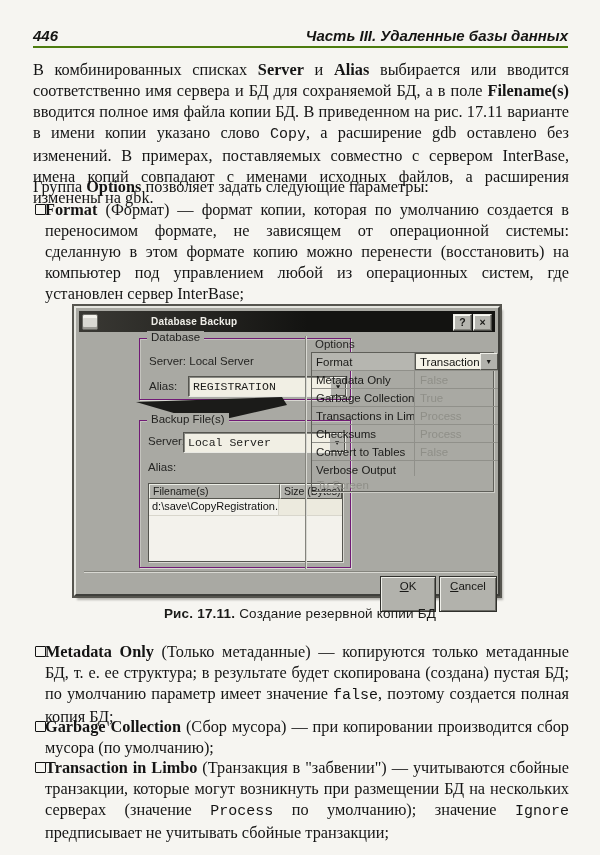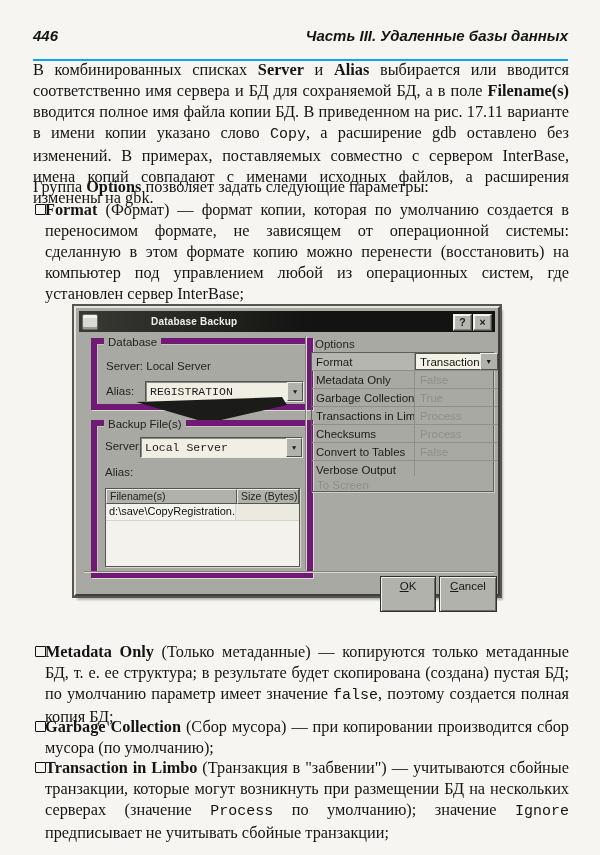--- a/index.html
+++ b/index.html
@@ -4,21 +4,21 @@
 <style>
   html,body{margin:0;padding:0;background:#e8e7e3;}
   .page{
     position:relative;width:600px;height:855px;margin:0 auto;
     background:#f6f5f1;color:#161616;overflow:hidden;
     font-family:"Liberation Serif","DejaVu Serif",serif;
   }
   
   .header{
     position:absolute;left:33px;top:24px;width:535px;height:20px;
-    border-bottom:2px solid #0ea5e9;padding-bottom:15px;
+    border-bottom:2px solid #4d7c0f;padding-bottom:2px;
     display:flex;justify-content:space-between;align-items:flex-end;
     font-family:"Liberation Sans","DejaVu Sans",sans-serif;
     font-style:italic;font-weight:bold;font-size:15px;color:#151513;
   }
   
   .para,.bullet-text{
     font-size:16.3px;line-height:21px;text-align:justify;color:#141414;
   }
   .p1{position:absolute;left:33px;top:59px;width:536px;}
   .p2{position:absolute;left:33px;top:176px;width:536px;}
@@ -55,22 +55,23 @@
   .tb-btn{
     position:absolute;top:3px;width:17px;height:15px;
     background:#b6b6b0;border:1px solid;border-color:#eeeee8 #4c4c48 #4c4c48 #eeeee8;
     box-shadow:inset -1px -1px 0 #84847e, inset 1px 1px 0 #f8f8f2;
     font-weight:bold;font-size:10.5px;color:#191917;
     display:flex;align-items:center;justify-content:center;line-height:1;
   }
   .tb-help{right:23px;} .tb-close{right:3px;}
   
   .grp{
-    position:absolute;border:6px solid #701a75;
+    position:absolute;border:1px solid #701a75;
     box-shadow:1px 1px 0 #d8d8d2, inset 1px 1px 0 #c4c4be;
+    margin-left:48px;
   }
   .grp-legend{
     position:absolute;top:-8px;left:7px;background:#a9a9a3;padding:0 4px;
     font-size:11.5px;color:#222220;
   }
   .grp-db{left:15px;top:30px;width:210px;height:60px;}
   .grp-bk{left:15px;top:112px;width:210px;height:146px;}
   .lbl{position:absolute;color:#252523;}
   
   .combo{
@@ -249,20 +250,23 @@
           <div class="oname">Verbose Output</div>
           <div class="oval">To Screen</div>
         </div>
       </div>
 
       <div class="pbtn btn-ok">OK</div>
       <div class="pbtn btn-cancel">Cancel</div>
     </div>
   </div>
 
+  <div class="caption">
+    <span class="cap-b">Рис. 17.11.</span><span> Создание резервной копии БД</span>
+  </div>
 
   <div class="bullet b1">
     <span class="bullet-sq"></span>
     <div class="bullet-text"><span class="b">Metadata Only</span><span> (Только метаданные) — копируются только метаданные БД, т. е. ее структура; в результате будет скопирована (создана) пустая БД; по умолчанию параметр имеет значение </span><span class="m">false</span><span>, поэтому создается полная копия БД;</span></div>
   </div>
   <div class="bullet b2">
     <span class="bullet-sq"></span>
     <div class="bullet-text"><span class="b">Garbage Collection</span><span> (Сбор мусора) — при копировании производится сбор мусора (по умолчанию);</span></div>
   </div>
   <div class="bullet b3">

